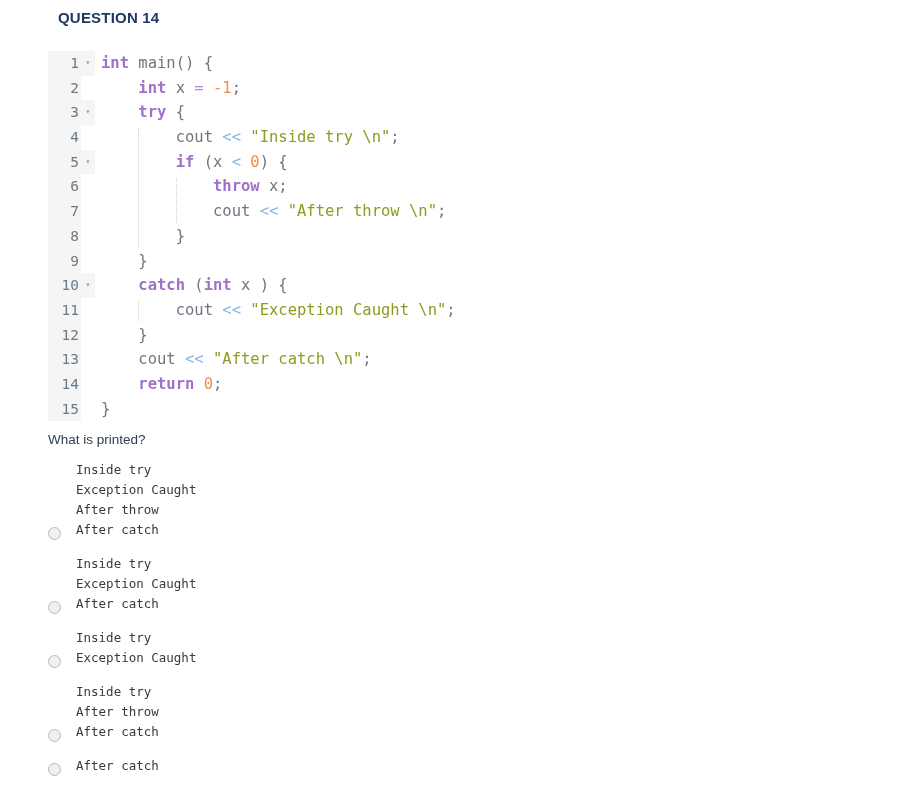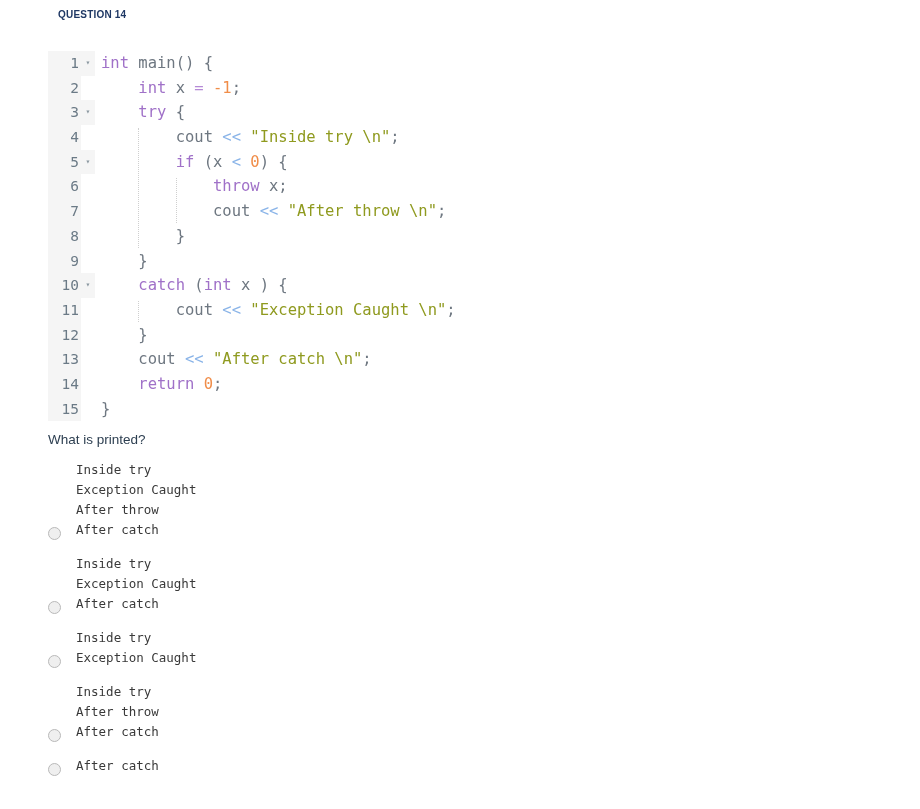--- a/index.html
+++ b/index.html
@@ -15,21 +15,21 @@
     overflow: hidden;
     position: relative;
   }
 
   
   .question-header {
     position: absolute;
     left: 58px;
     top: 9px;
     font-family: "Liberation Sans", sans-serif;
-    font-size: 10px;
+    font-size: 15px;
     font-weight: bold;
     letter-spacing: 0.2px;
     color: #1f3864;
   }
 
   
   .code-block {
     position: absolute;
     left: 48px;
     top: 51px;
@@ -81,21 +81,21 @@
     top: 51px;
     pointer-events: none;
   }
   .guide {
     position: absolute;
     width: 0;
     border-left: 1px dotted #cfcfcf;
   }
 
   
-  .kw   { color: #a071c8; }   
+  .kw   { color: #a071c8; font-weight: bold; }   
   .pl   { color: #6e7781; text-align: right; }   
   .str  { color: #8f9a1f; }   
   .num  { color: #f08d49; }   
   .op   { color: #8ab4e8; }   
   .eq   { color: #b58ad6; }   
 
   
   .prompt {
     position: absolute;
     left: 48px;

